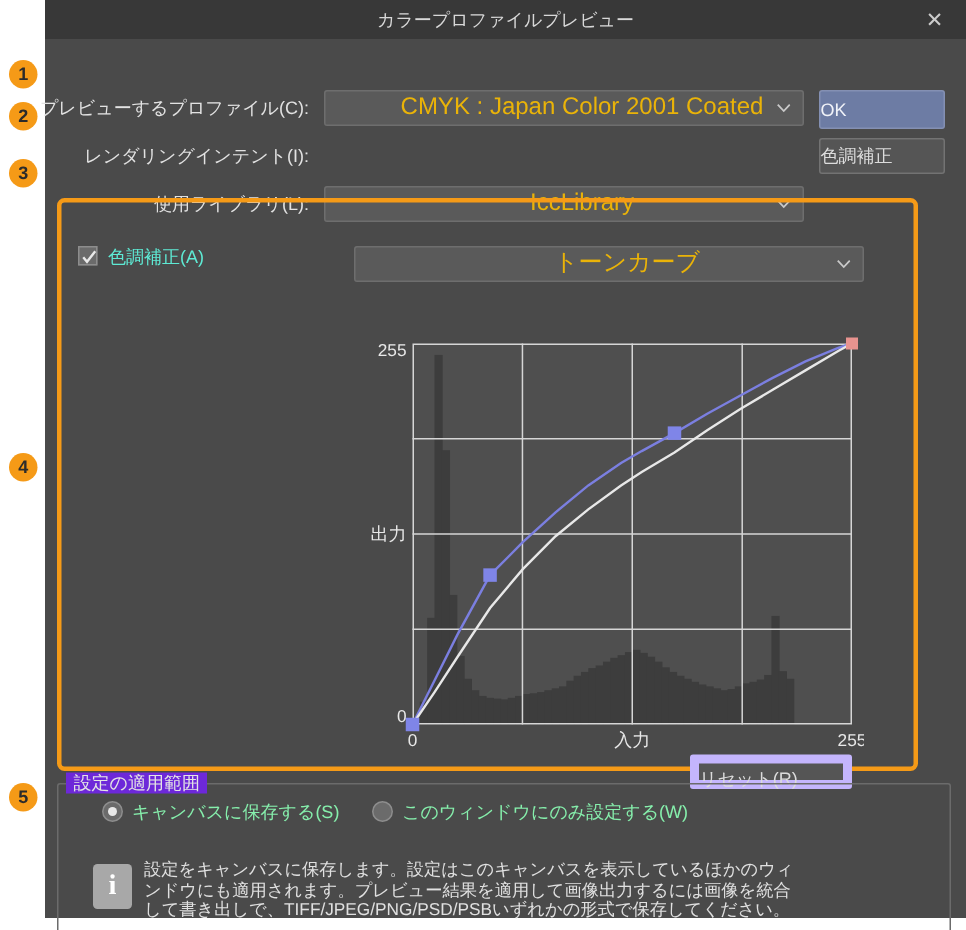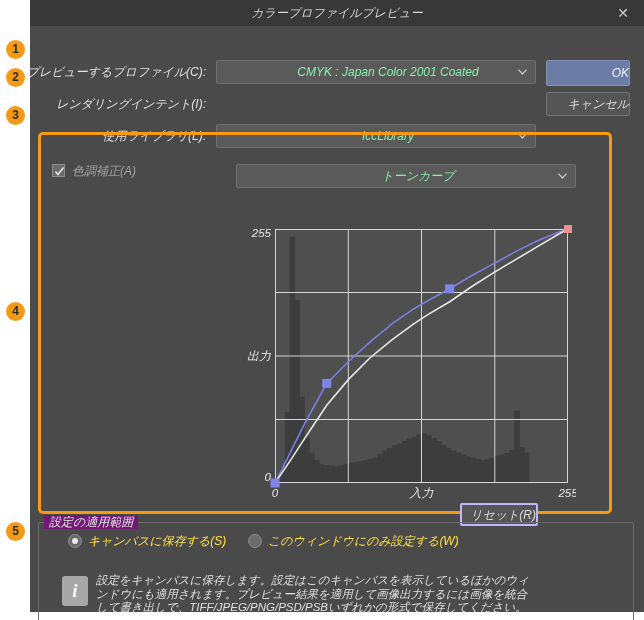--- a/index.html
+++ b/index.html
@@ -36,21 +36,20 @@
     text-align: center;
     font-family: "Liberation Sans", sans-serif;
   }
 
   
   #dialog {
     position: absolute;
     left: 30px; top: 0;
     width: 614px; height: 612px;
     background: #3b3b3b;
-    font-style: italic;
   }
   #titlebar {
     position: absolute;
     left: 0; top: 0;
     width: 614px; height: 26px;
     background: #383838;
   }
   #title-text {
     position: absolute;
     left: 0; top: 0;
@@ -100,41 +99,41 @@
     border: 1px solid #6e6e6e;
     border-radius: 2px;
     box-sizing: border-box;
     cursor: pointer;
   }
   .combo-text {
     position: absolute;
     left: 0; top: 0; right: 0;
     line-height: 22px;
     text-align: center;
-    color: #86efac;
-    font-size: 12px;
+    color: #eab308;
+    font-size: 16px;
     white-space: nowrap;
     overflow: hidden;
     padding-left: 24px;
   }
   .chev {
     position: absolute;
     right: 8px; top: 50%;
     margin-top: -3px;
     width: 9px; height: 6px;
     pointer-events: none;
   }
   .chev svg { display: block; }
 
   
   .btn {
     position: absolute;
     border-radius: 2px;
     box-sizing: border-box;
-    text-align: right;
+    text-align: left;
     font-size: 12px;
     cursor: pointer;
   }
   #ok-button {
     left: 516px; top: 34px;
     width: 84px; height: 26px;
     background: #6d7ca4;
     border: 1px solid #8490b3;
     color: #f0f2f8;
     line-height: 24px;
@@ -142,23 +141,23 @@
   #cancel-button {
     left: 516px; top: 66px;
     width: 84px; height: 24px;
     background: #555555;
     border: 1px solid #737373;
     color: #dcdcdc;
     line-height: 22px;
   }
   #reset-button {
     left: 430px; top: 477px;
-    width: 78px; height: 23px;
+    width: 108px; height: 23px;
     background: #555555;
-    border: 2px solid #c4b5fd;
+    border: 6px solid #c4b5fd;
     color: #dcdcdc;
     line-height: 21px;
   }
 
   
   #tone-group {
     position: absolute;
     left: 8px; top: 106px;
     width: 574px; height: 382px;
     border: 3px solid #f59a17;
@@ -179,21 +178,21 @@
     background: #6b6b6b;
     border: 1px solid #8d8d8d;
     box-sizing: border-box;
     cursor: pointer;
   }
   .checkbox svg { position: absolute; left: 1px; top: 1px; }
   #tone-check-label {
     position: absolute;
     left: 20px; top: 0;
     line-height: 18px;
-    color: #a3a3a3;
+    color: #5eead4;
     font-size: 12px;
     white-space: nowrap;
   }
 
   
   #graph-wrap {
     position: absolute;
     left: 206px; top: 196px;
     width: 340px; height: 280px;
   }
@@ -205,21 +204,21 @@
     left: 8px; top: 496px;
     width: 596px; height: 104px;
     border: 1px solid #6b6b6b;
     border-radius: 2px;
     box-sizing: border-box;
   }
   #scope-legend {
     position: absolute;
     left: 14px; top: 489px;
     padding: 0 5px;
-    background: #701a75;
+    background: #6d28d9;
     color: #e4e4e4;
     font-size: 12px;
     line-height: 14px;
     white-space: nowrap;
   }
   .radio-row {
     position: absolute;
     height: 18px;
   }
   .radio {
@@ -236,21 +235,21 @@
     position: absolute;
     left: 3px; top: 3px;
     width: 6px; height: 6px;
     border-radius: 50%;
     background: #e9e9e9;
   }
   .radio-label {
     position: absolute;
     left: 20px; top: 0;
     line-height: 16px;
-    color: #fde047;
+    color: #86efac;
     font-size: 12px;
     white-space: nowrap;
   }
 
   #info-icon {
     position: absolute;
     left: 32px; top: 550px;
     width: 26px; height: 30px;
     background: #a8a8a8;
     border-radius: 3px;
@@ -324,21 +323,21 @@
             <span class="chev">
               <svg width="9" height="6" viewBox="0 0 9 6">
                 <path d="M0.5 0.7 L4.5 5 L8.5 0.7" stroke="#c9c9c9" stroke-width="1.2" fill="none"></path>
               </svg>
             </span>
           </div>
         </div>
       </div>
 
     <div class="btn" id="ok-button">OK</div>
-    <div class="btn" id="cancel-button">キャンセル</div>
+    <div class="btn" id="cancel-button">色調補正</div>
 
     <div id="tone-group"></div>
 
     <div id="tone-check-row">
       <span class="checkbox">
         <svg width="11" height="11" viewBox="0 0 11 11">
             <path d="M1.5 5.5 L4 8.5 L9.5 1.5" stroke="#e8e8e8" stroke-width="1.6" fill="none"></path>
           </svg>
       </span>
       <span id="tone-check-label">色調補正(A)</span>

